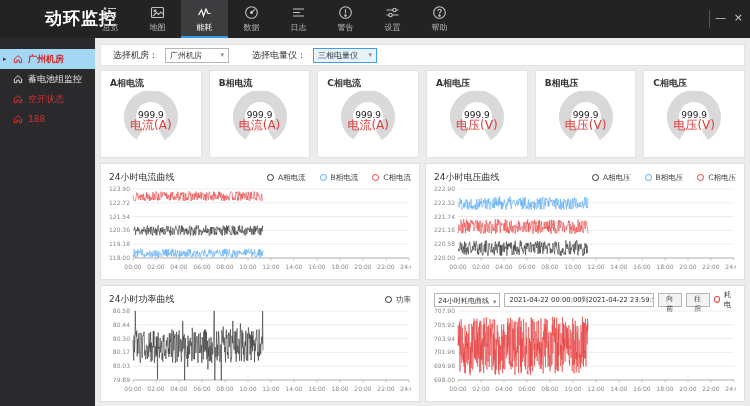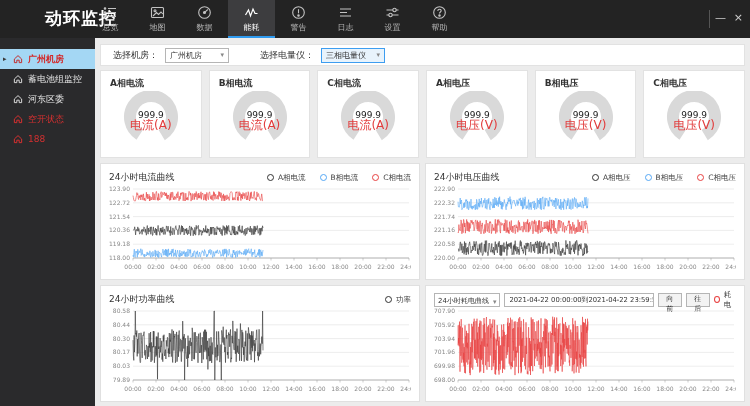--- a/index.html
+++ b/index.html
@@ -84,47 +84,47 @@
           <span class="nav-label">总览</span>
         </div>
         <div class="nav-item">
           <span class="nav-icon"><svg viewBox="0 0 15 15" width="15" height="15" fill="none" stroke="currentColor" stroke-width="1.1">
               <rect x="1.5" y="2.5" width="12" height="10" rx="1"></rect>
               <circle cx="5" cy="5.8" r="1"></circle>
               <path d="M3 11 L6.5 7.5 L8.5 9.5 L11 7 L12.8 9"></path>
             </svg></span>
           <span class="nav-label">地图</span>
         </div>
+        <div class="nav-item active">
+          <span class="nav-icon"><svg viewBox="0 0 15 15" width="15" height="15" fill="none" stroke="currentColor" stroke-width="1.2">
+              <path d="M1.5 10 L4.5 5 L6.5 11 L9 4 L11 8.5 L13.5 8.5"></path>
+            </svg></span>
+          <span class="nav-label">能耗</span>
+        </div>
         <div class="nav-item">
           <span class="nav-icon"><svg viewBox="0 0 15 15" width="15" height="15" fill="none" stroke="currentColor" stroke-width="1.1">
               <circle cx="7.5" cy="7.5" r="5.8"></circle>
               <circle cx="7.5" cy="7.5" r="1" fill="currentColor"></circle>
               <path d="M8.2 6.8 L10.8 4.5"></path>
             </svg></span>
           <span class="nav-label">数据</span>
         </div>
-        <div class="nav-item active">
+        <div class="nav-item">
           <span class="nav-icon"><svg viewBox="0 0 15 15" width="15" height="15" fill="none" stroke="currentColor" stroke-width="1.2">
-              <path d="M1.5 10 L4.5 5 L6.5 11 L9 4 L11 8.5 L13.5 8.5"></path>
-            </svg></span>
-          <span class="nav-label">能耗</span>
+              <path d="M2 4 H13 M2 7.5 H9 M2 11 H13"></path>
+            </svg></span>
+          <span class="nav-label">日志</span>
         </div>
         <div class="nav-item">
           <span class="nav-icon"><svg viewBox="0 0 15 15" width="15" height="15" fill="none" stroke="currentColor" stroke-width="1.1">
               <circle cx="7.5" cy="7.5" r="5.8"></circle>
               <path d="M7.5 4.2 V8.3"></path>
               <circle cx="7.5" cy="10.6" r="0.7" fill="currentColor"></circle>
             </svg></span>
           <span class="nav-label">警告</span>
-        </div>
-        <div class="nav-item">
-          <span class="nav-icon"><svg viewBox="0 0 15 15" width="15" height="15" fill="none" stroke="currentColor" stroke-width="1.2">
-              <path d="M2 4 H13 M2 7.5 H9 M2 11 H13"></path>
-            </svg></span>
-          <span class="nav-label">日志</span>
         </div>
         <div class="nav-item">
           <span class="nav-icon"><svg viewBox="0 0 15 15" width="15" height="15" fill="none" stroke="currentColor" stroke-width="1.1">
               <path d="M1.5 5 H13.5 M1.5 10 H13.5"></path>
               <circle cx="9.5" cy="5" r="1.7" fill="#232323"></circle>
               <circle cx="5.5" cy="10" r="1.7" fill="#232323"></circle>
             </svg></span>
           <span class="nav-label">设置</span>
         </div>
         <div class="nav-item">
@@ -148,26 +148,20 @@
             <path d="M1.5 5.5 L5.5 1.8 L9.5 5.5 V9.5 H6.8 V6.8 H4.2 V9.5 H1.5 Z"></path>
           </svg></span>
         <span class="side-label">广州机房</span>
       </div>
       <div class="side-item">
         <span class="home-icon"><svg viewBox="0 0 11 11" width="10" height="10" fill="none" stroke="currentColor" stroke-width="1.1">
             <path d="M1.5 5.5 L5.5 1.8 L9.5 5.5 V9.5 H6.8 V6.8 H4.2 V9.5 H1.5 Z"></path>
           </svg></span>
         <span class="side-label">蓄电池组监控</span>
       </div>
-      <div class="side-item">
-        <span class="home-icon"><svg viewBox="0 0 11 11" width="10" height="10" fill="none" stroke="currentColor" stroke-width="1.1">
-            <path d="M1.5 5.5 L5.5 1.8 L9.5 5.5 V9.5 H6.8 V6.8 H4.2 V9.5 H1.5 Z"></path>
-          </svg></span>
-        <span class="side-label">河东区委</span>
-      </div>
       <div class="side-item danger">
         <span class="home-icon"><svg viewBox="0 0 11 11" width="10" height="10" fill="none" stroke="currentColor" stroke-width="1.1">
             <path d="M1.5 5.5 L5.5 1.8 L9.5 5.5 V9.5 H6.8 V6.8 H4.2 V9.5 H1.5 Z"></path>
           </svg></span>
         <span class="side-label">空开状态</span>
       </div>
       <div class="side-item danger">
         <span class="home-icon"><svg viewBox="0 0 11 11" width="10" height="10" fill="none" stroke="currentColor" stroke-width="1.1">
             <path d="M1.5 5.5 L5.5 1.8 L9.5 5.5 V9.5 H6.8 V6.8 H4.2 V9.5 H1.5 Z"></path>
           </svg></span>
@@ -175,21 +169,21 @@
       </div>
     </aside>
 
   <main>
     <div class="filter-strip">
       <span class="filter-label">选择机房：</span>
       <span class="select-box">
         <span>广州机房</span>
         <span class="caret">▾</span>
       </span>
-      <span class="filter-label" style="margin-left:24px">选择电量仪：</span>
+      <span class="filter-label" style="margin-left:16px">选择电量仪：</span>
       <span class="select-box accent">
         <span>三相电量仪</span>
         <span class="caret">▾</span>
       </span>
     </div>
 
     <div class="gauge-row" id="gauges">
         <div class="gauge-card">
           <div class="gauge-title">A相电流</div>
           <div class="gauge-wrap">

